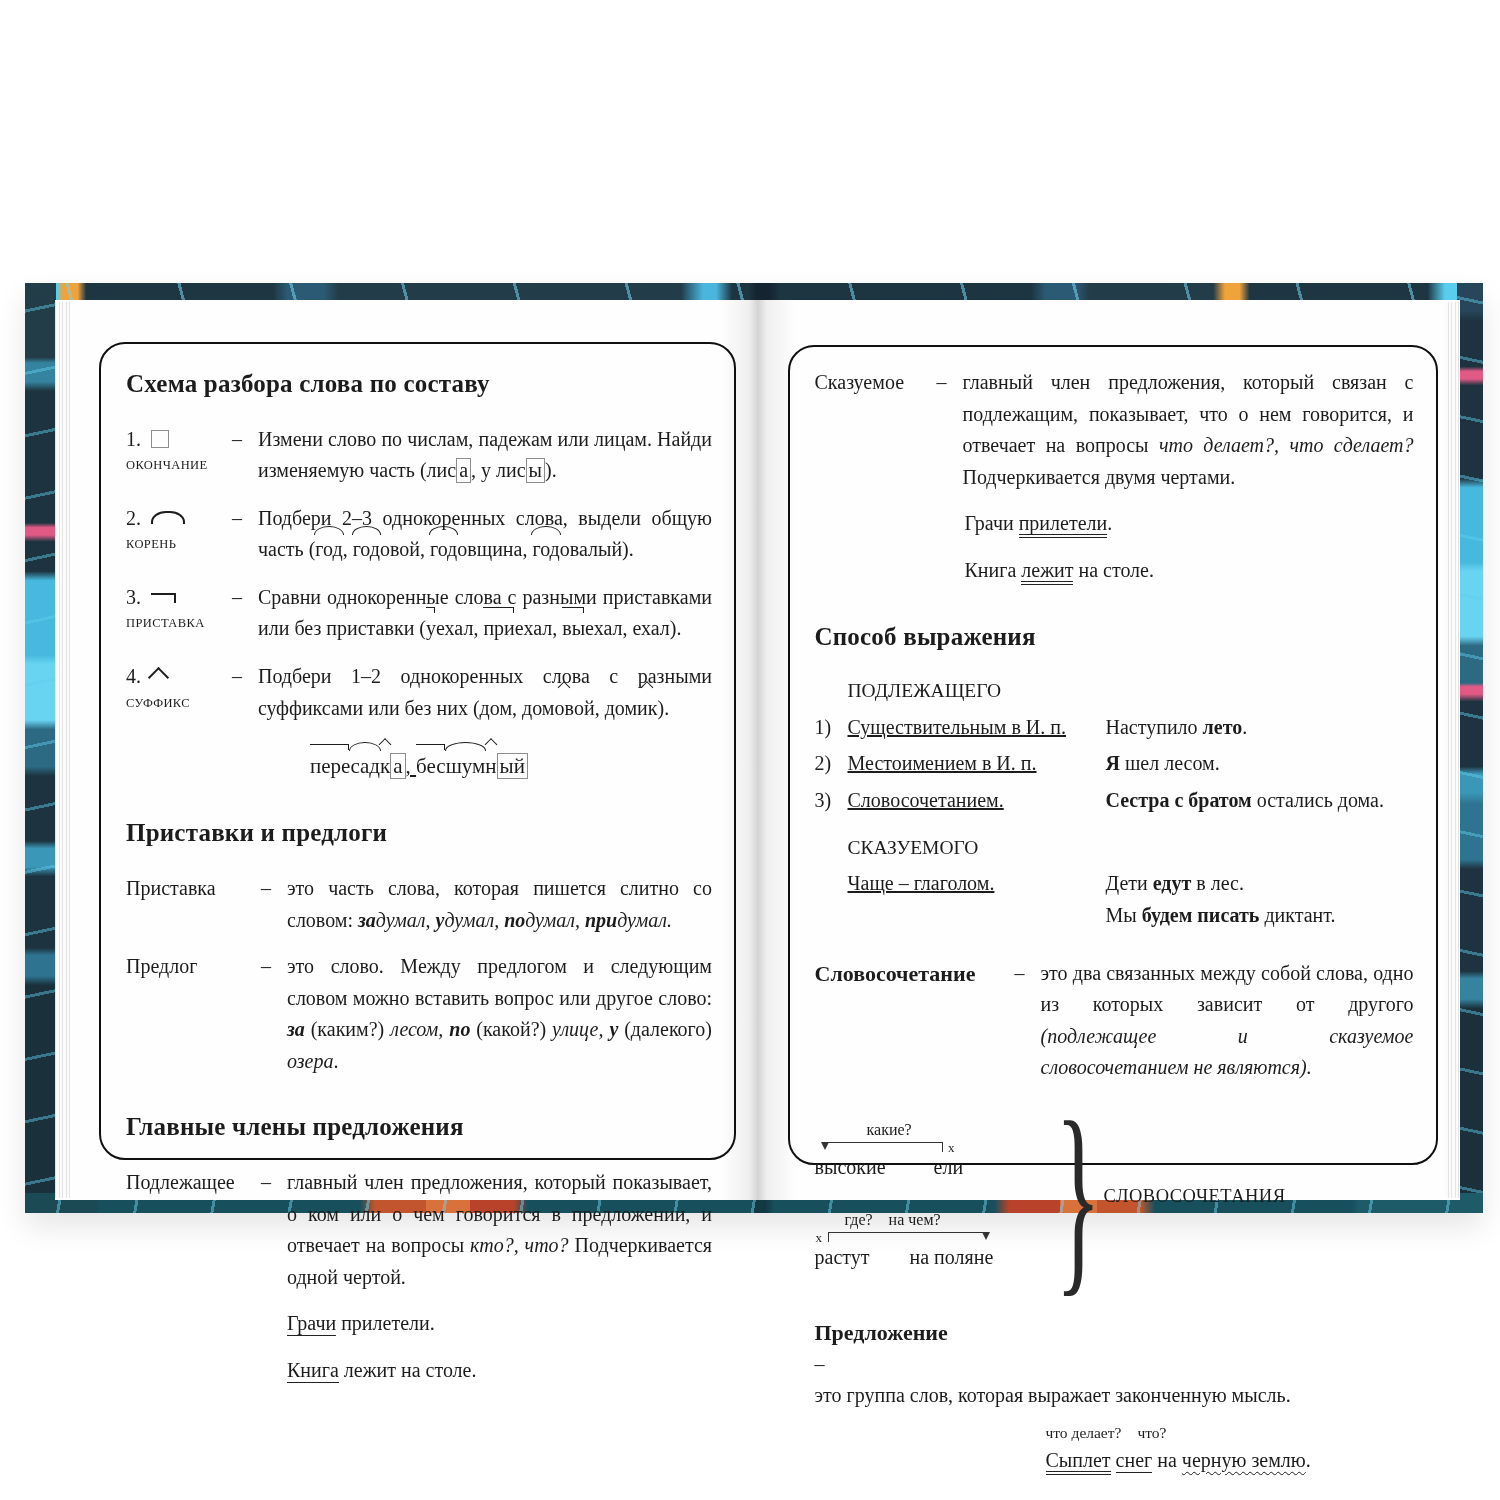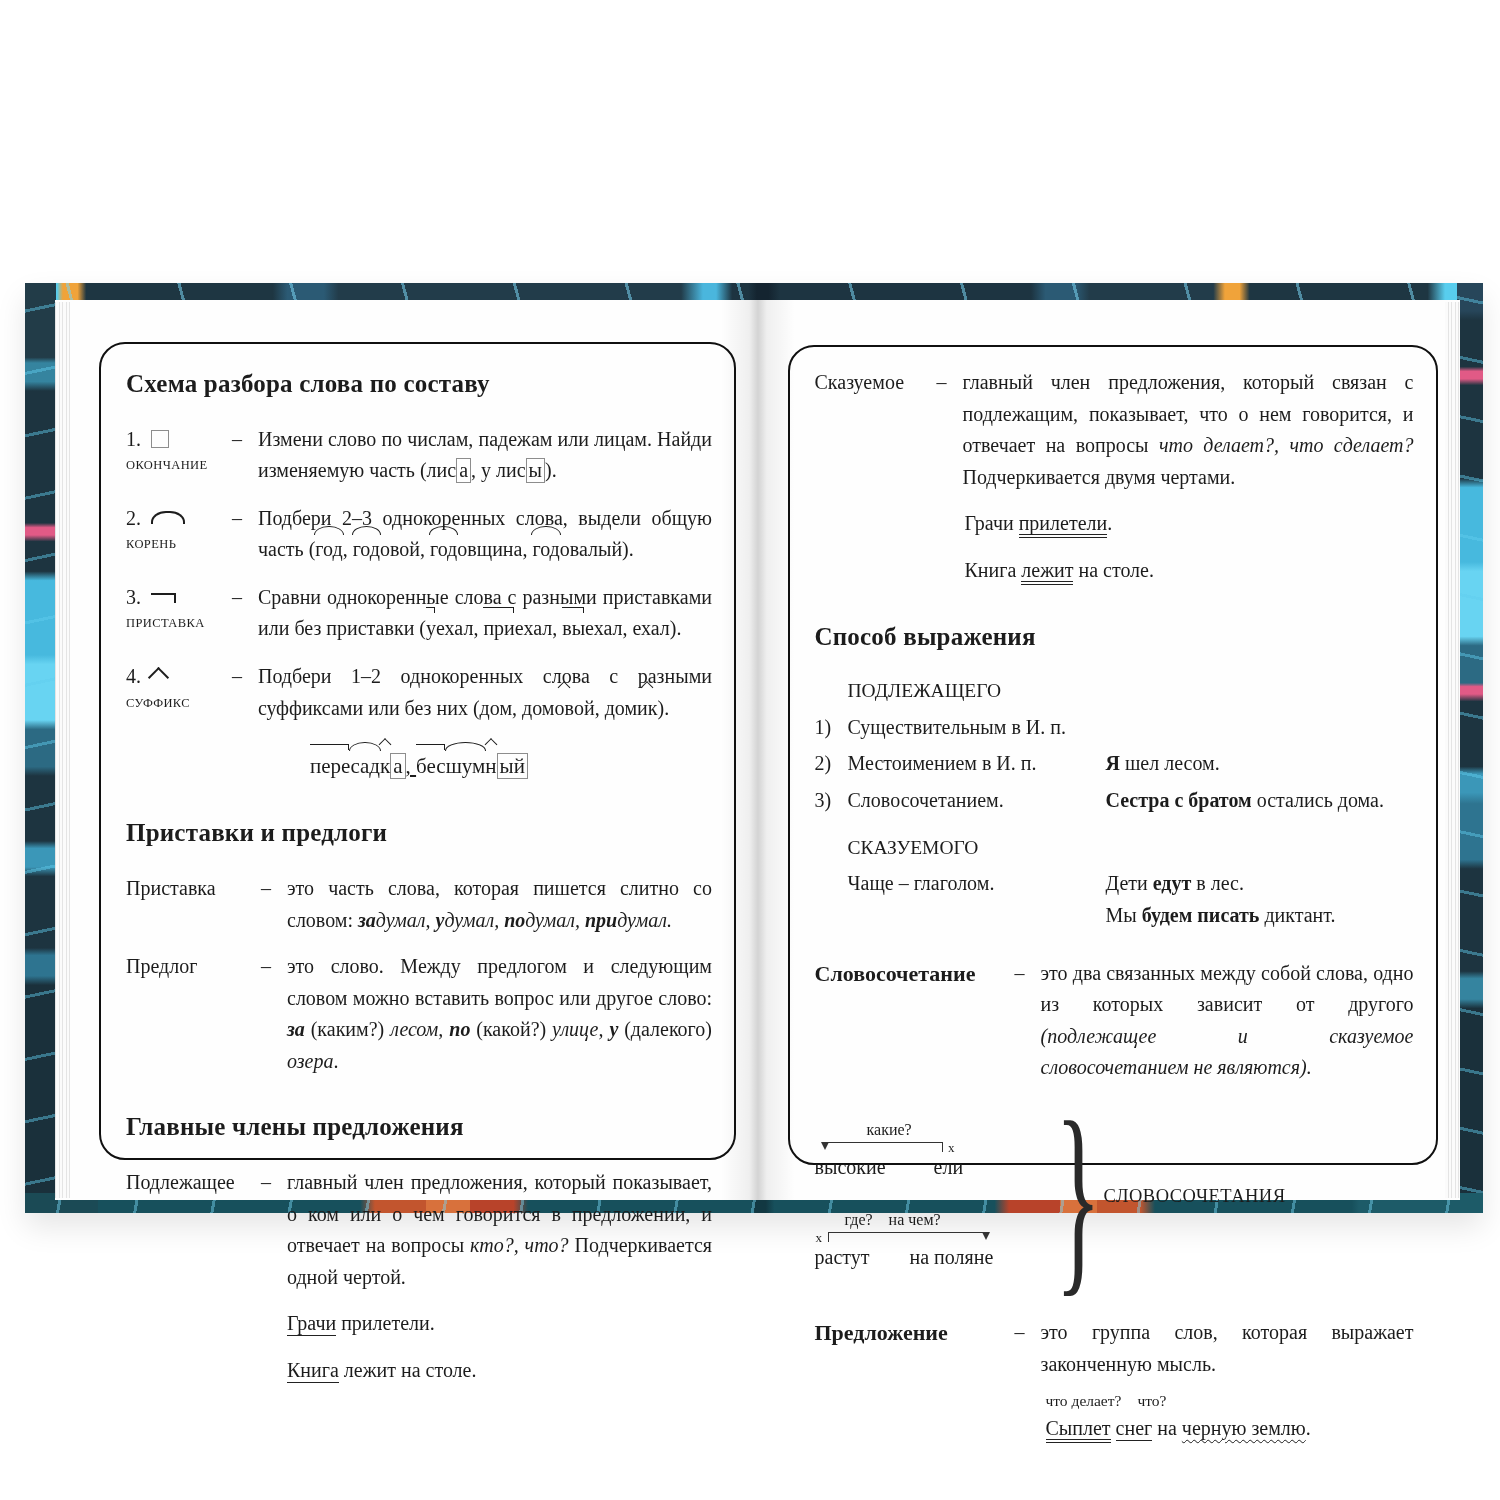--- a/index.html
+++ b/index.html
@@ -73,21 +73,21 @@
   .term{width:135px;flex:none;}
   .term-r{width:122px;flex:none;}
   .term-w{width:200px;flex:none;font-weight:700;font-size:22px;line-height:1.45;}
   .tbody{flex:1;text-align:justify;}
   .exl{margin:15px 0 0 161px;}
   .exr{margin:15px 0 0 150px;}
   
   .sublabel{margin:16px 0 4px 33px;font-size:19.5px;}
   .srow{display:flex;margin-top:5px;}
   .sn{width:33px;flex:none;}
-  .sl{width:258px;flex:none;}
+  .sl{width:258px;flex:none;text-decoration:underline;}
   .sr{flex:1;}
   
   .wd-wrap{display:flex;align-items:center;margin:20px 0 0 0;}
   .wd-col{width:235px;flex:none;}
   .wd{margin-bottom:26px;}
   .wd:last-child{margin-bottom:0;}
   .wd-q{font-size:16px;line-height:1.2;margin-bottom:3px;}
   .d1 .wd-q{margin-left:52px;}
   .d2 .wd-q{display:flex;gap:16px;margin-left:30px;}
   .wd-br{position:relative;height:9px;}
@@ -218,20 +218,21 @@
           <div class="exr"><span>Грачи </span><span class="u2">прилетели</span><span>.</span></div>
           <div class="exr"><span>Книга </span><span class="u2">лежит</span><span> на столе.</span></div>
 
           <div class="hd mt">Способ выражения</div>
 
           <div class="sublabel">ПОДЛЕЖАЩЕГО</div>
 
           <div class="srow">
             <span class="sn">1)</span>
             <div class="sl">Существительным в И. п.</div>
+            <div class="sr"><span>Наступило </span><span class="b">лето</span><span>.</span></div>
           </div>
           <div class="srow">
             <span class="sn">2)</span>
             <div class="sl">Местоимением в И. п.</div>
             <div class="sr"><span class="b">Я</span><span> шел лесом.</span></div>
           </div>
           <div class="srow">
             <span class="sn">3)</span>
             <div class="sl">Словосочетанием.</div>
             <div class="sr"><span class="b">Сестра с братом</span><span> остались дома.</span></div>
@@ -277,21 +278,21 @@
                 <div class="wd-words">
                     <span>растут</span>
                     <span>на поляне</span>
                   </div>
               </div>
             </div>
             <div class="brace">}</div>
             <div class="brace-lbl">СЛОВОСОЧЕТАНИЯ</div>
           </div>
 
-          <div class="trow" style="margin-top:28px;">
+          <div class="trow" style="margin-top:28px;flex-direction:column;">
             <div class="term-w">Предложение</div>
             <div class="dashc">–</div>
             <div class="tbody">это группа слов, которая выражает законченную мысль.</div>
           </div>
 
           <div class="qrow">
               <span>что делает?</span>
               <span>что?</span>
             </div>
           <div class="sent"><span class="u2">Сыплет</span><span> </span><span class="u1">снег</span><span> на </span><span class="uw">черную землю</span><span>.</span></div>

